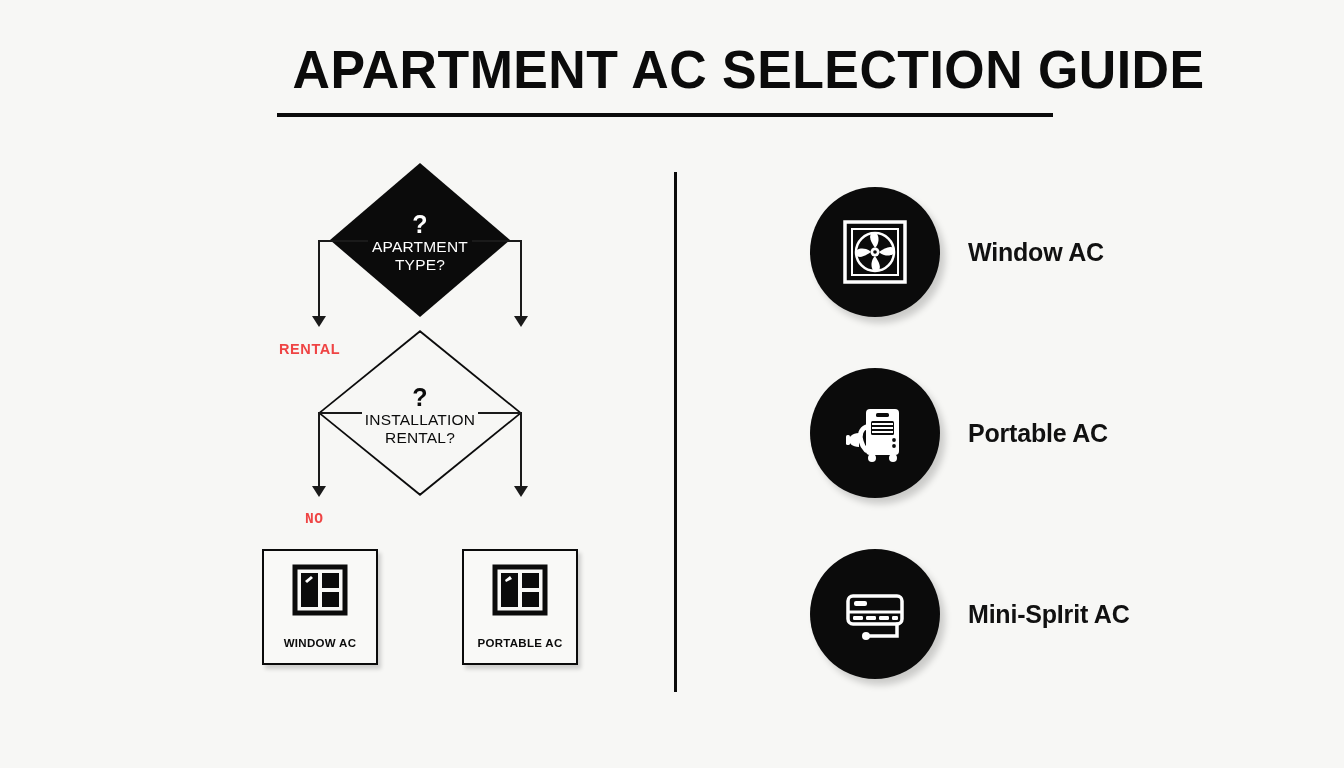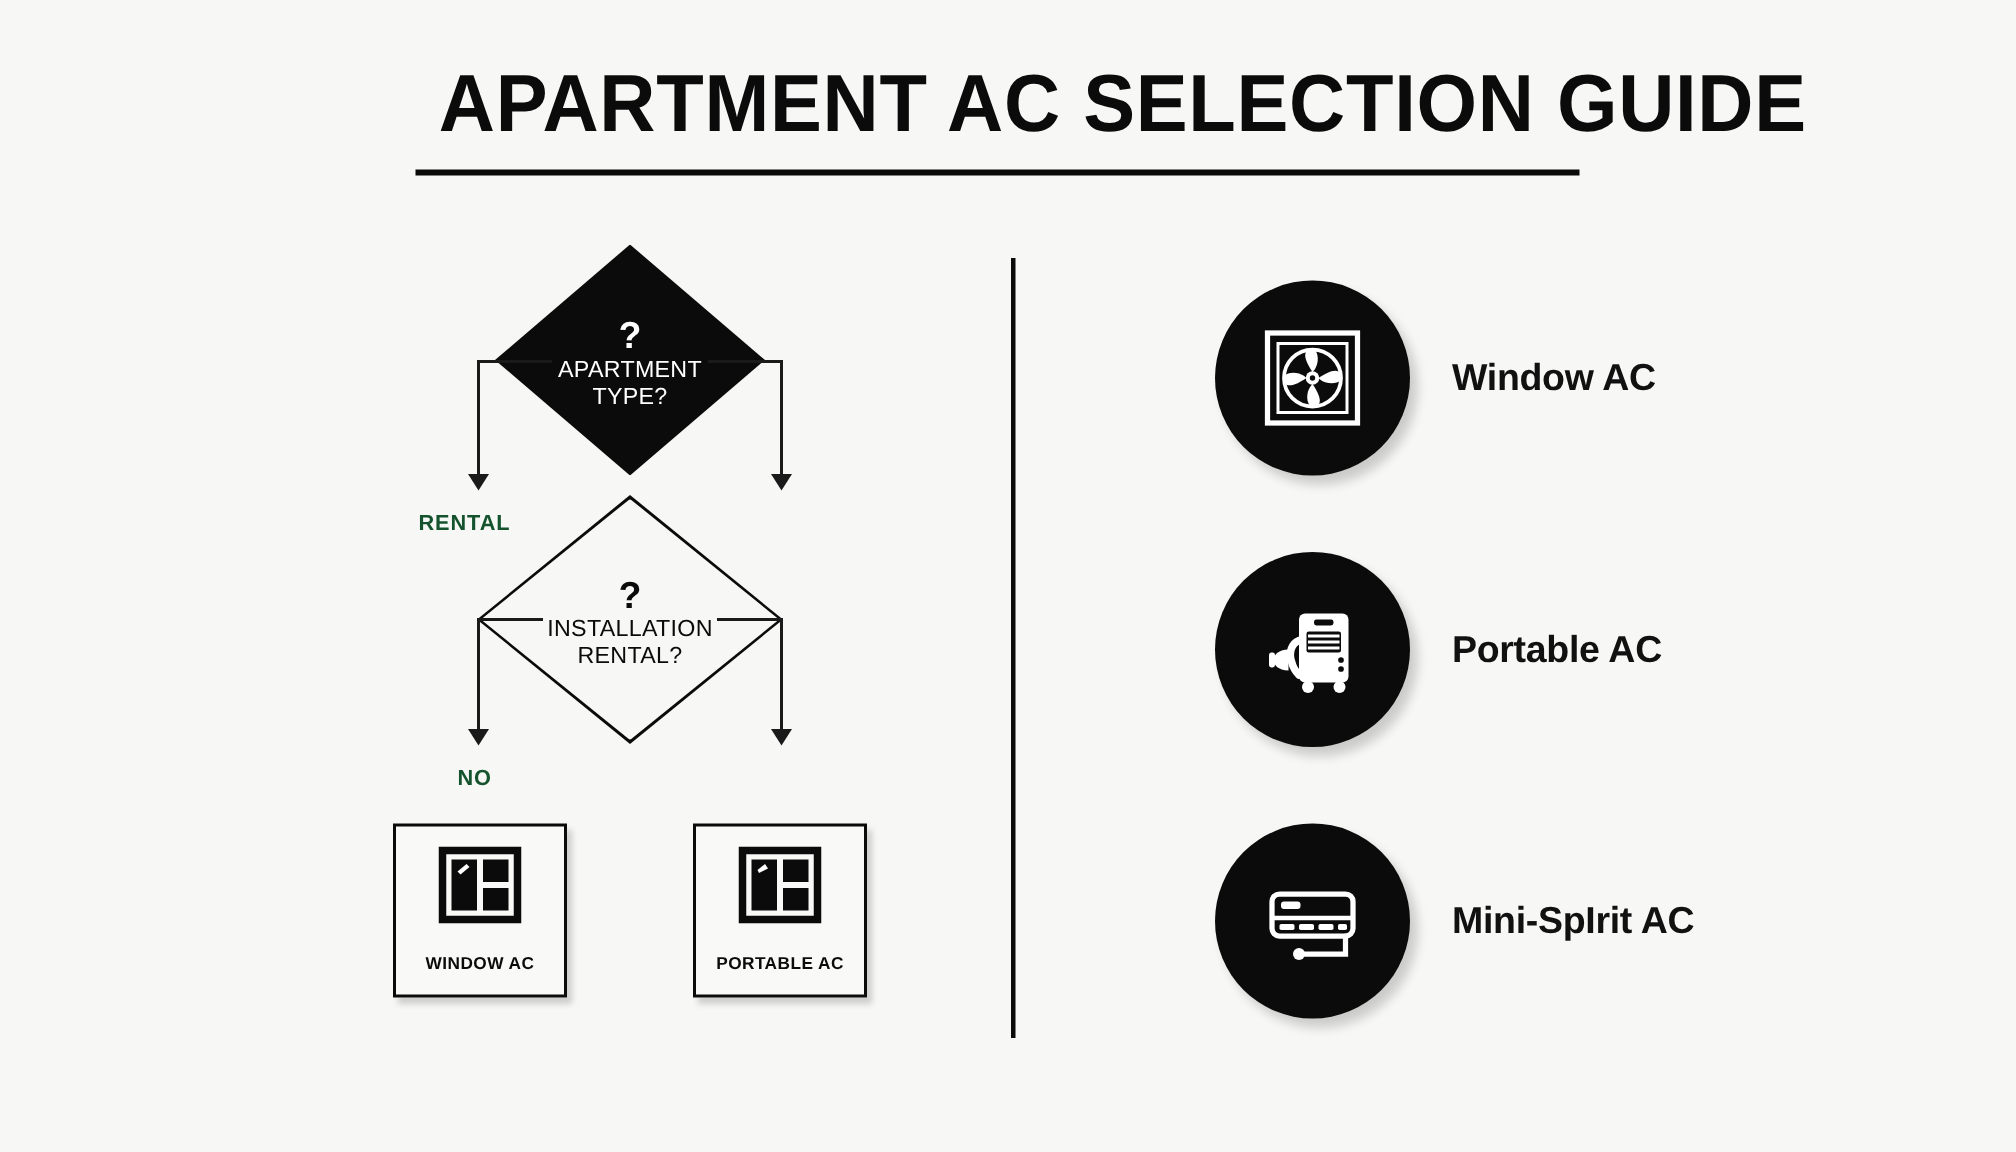--- a/index.html
+++ b/index.html
@@ -164,21 +164,21 @@
     border-left: 7px solid transparent;
     border-right: 7px solid transparent;
     border-top: 11px solid #1a1a1a;
   }
 
   .edge-label {
     position: absolute;
     font-size: 14.5px;
     font-weight: bold;
     letter-spacing: 0.6px;
-    color: #14532d;
+    color: #ef4444;
     white-space: nowrap;
   }
 
   
   .result-card {
     position: absolute;
     width: 116px;
     height: 116px;
     background: #f9f9f7;
     border: 2.5px solid #0b0b0b;
@@ -279,21 +279,21 @@
       <div class="dtext">
         <div class="dq">?</div>
         <div class="dlabel">INSTALLATION</div>
         <div class="dlabel">RENTAL?</div>
       </div>
     </div>
 
     <div class="ln ln-h" style="left:318px; top:412px; width:44px;"></div>
     <div class="ln ln-v" style="left:318px; top:412px; height:76px;"></div>
     <div class="arrow-head" style="left:312px; top:486px;"></div>
-    <div class="edge-label" style="left:305px; top:511px;">NO</div>
+    <div class="edge-label" style="left:305px; top:511px;font-family:Liberation Mono, monospace;">NO</div>
 
     <div class="ln ln-h" style="left:478px; top:412px; width:44px;"></div>
     <div class="ln ln-v" style="left:520px; top:412px; height:76px;"></div>
     <div class="arrow-head" style="left:514px; top:486px;"></div>
     <div class="edge-label" style="left:502px; top:533px;margin-top:48px;">YES</div>
 
     <div class="result-card" id="card-window-ac">
       <span class="card-icon">
         <svg width="58" height="54" viewBox="0 0 58 54" aria-hidden="true">
           <rect x="4" y="3" width="50" height="46" fill="none" stroke="#0b0b0b" stroke-width="5"></rect>

